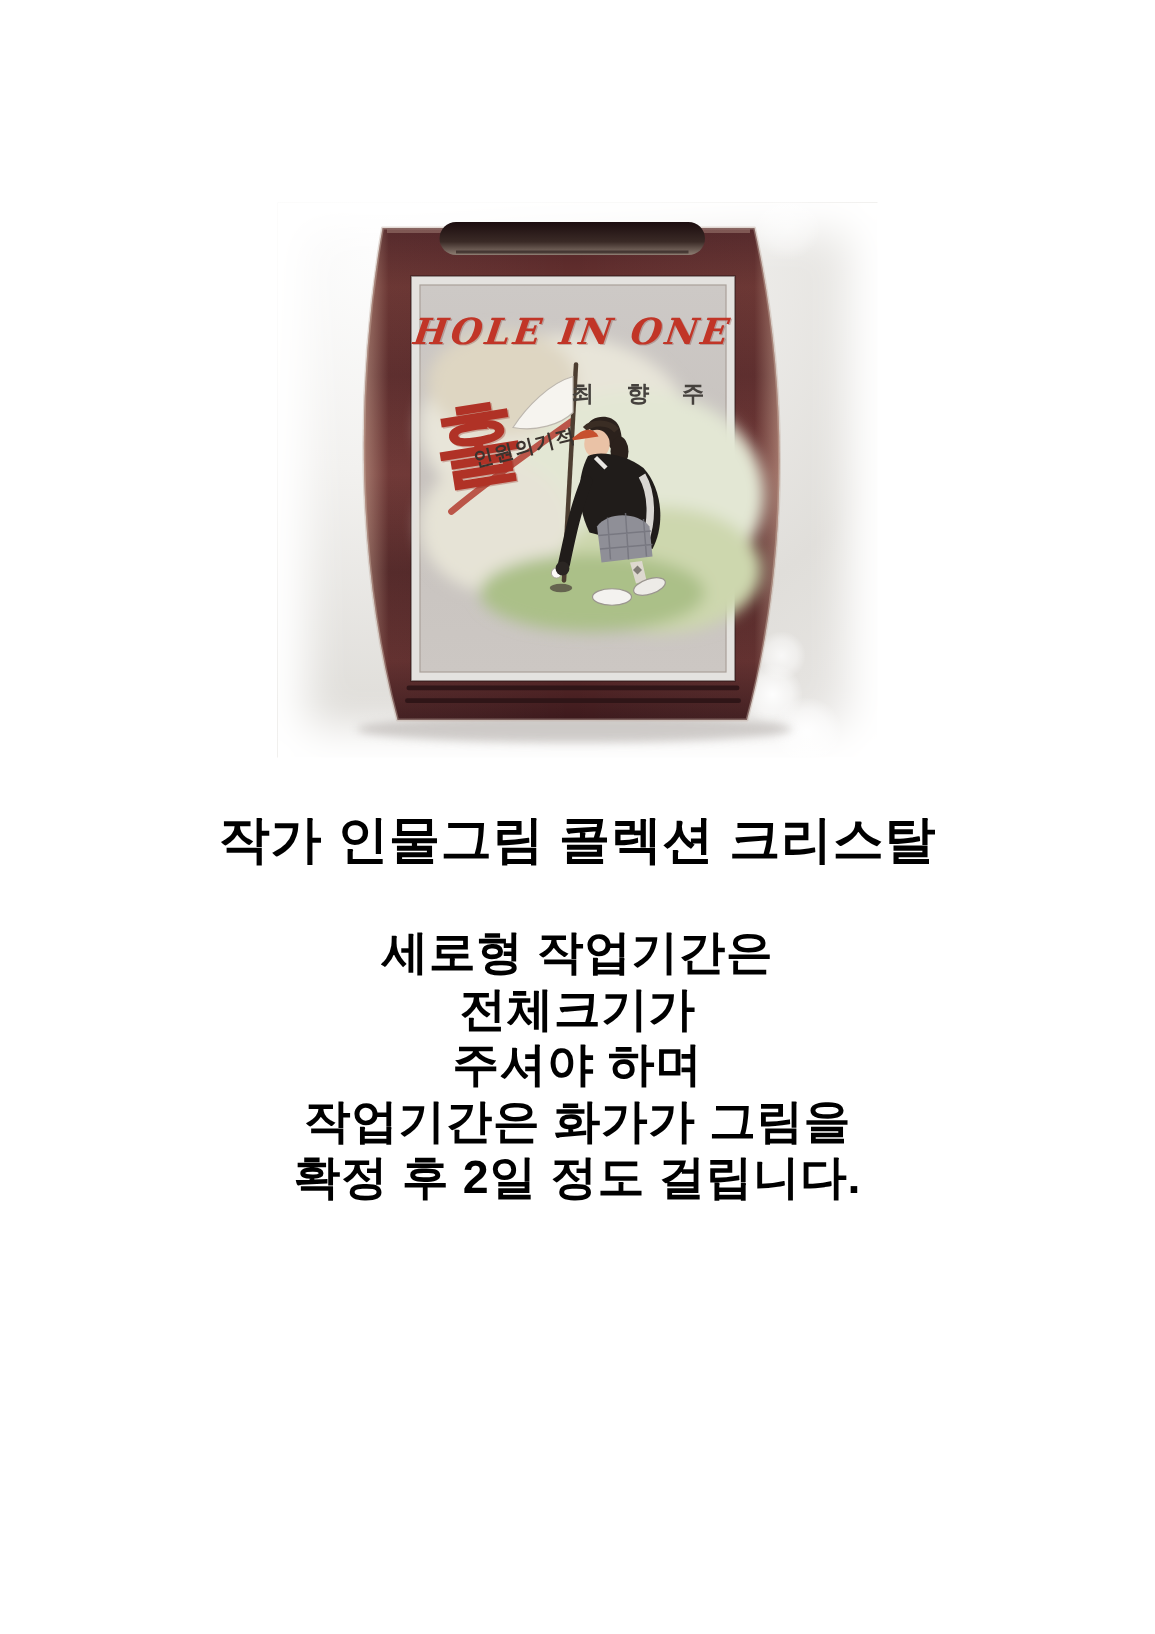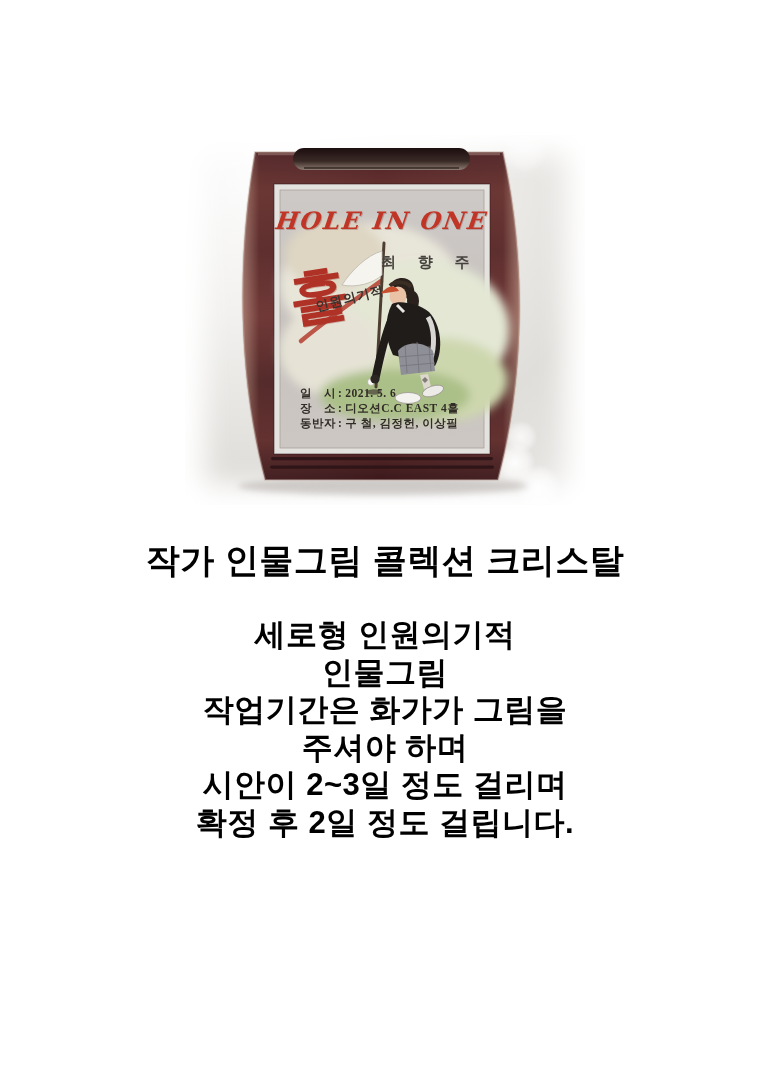--- a/index.html
+++ b/index.html
@@ -171,38 +171,26 @@
           </g>
         </g>
       </g>
     </svg>
 
     <div class="overlay hio">HOLE IN ONE</div>
     <div class="overlay rname">최 향 주</div>
     <div class="overlay callig-big">홀</div>
     <div class="overlay callig-small">인원의기적</div>
 
-    <div class="details">
-      <div class="detail-row">
-        <span class="dl">일 시</span><span class="dc">:</span><span class="dv">2021. 5. 6</span>
-      </div>
-      <div class="detail-row">
-        <span class="dl">장 소</span><span class="dc">:</span><span class="dv">디오션C.C EAST 4홀</span>
-      </div>
-      <div class="detail-row">
-        <span class="dl">동반자</span><span class="dc">:</span><span class="dv">구 철, 김정헌, 이상필</span>
-      </div>
-    </div>
   </div>
 
   <div class="desc">
     <h2 class="desc-title">작가 인물그림 콜렉션 크리스탈</h2>
     <div class="desc-lines">
-      <div class="dline">세로형 인원의기적</div>
-      <div class="dline">인물그림</div>
+      <div class="dline">세로형 작업기간은</div>
+      <div class="dline">전체크기가</div>
+      <div class="dline">주셔야 하며</div>
       <div class="dline">작업기간은 화가가 그림을</div>
-      <div class="dline">주셔야 하며</div>
-      <div class="dline">시안이 2~3일 정도 걸리며</div>
       <div class="dline">확정 후 2일 정도 걸립니다.</div>
     </div>
   </div>
 
 </div>
 
 </body></html>

